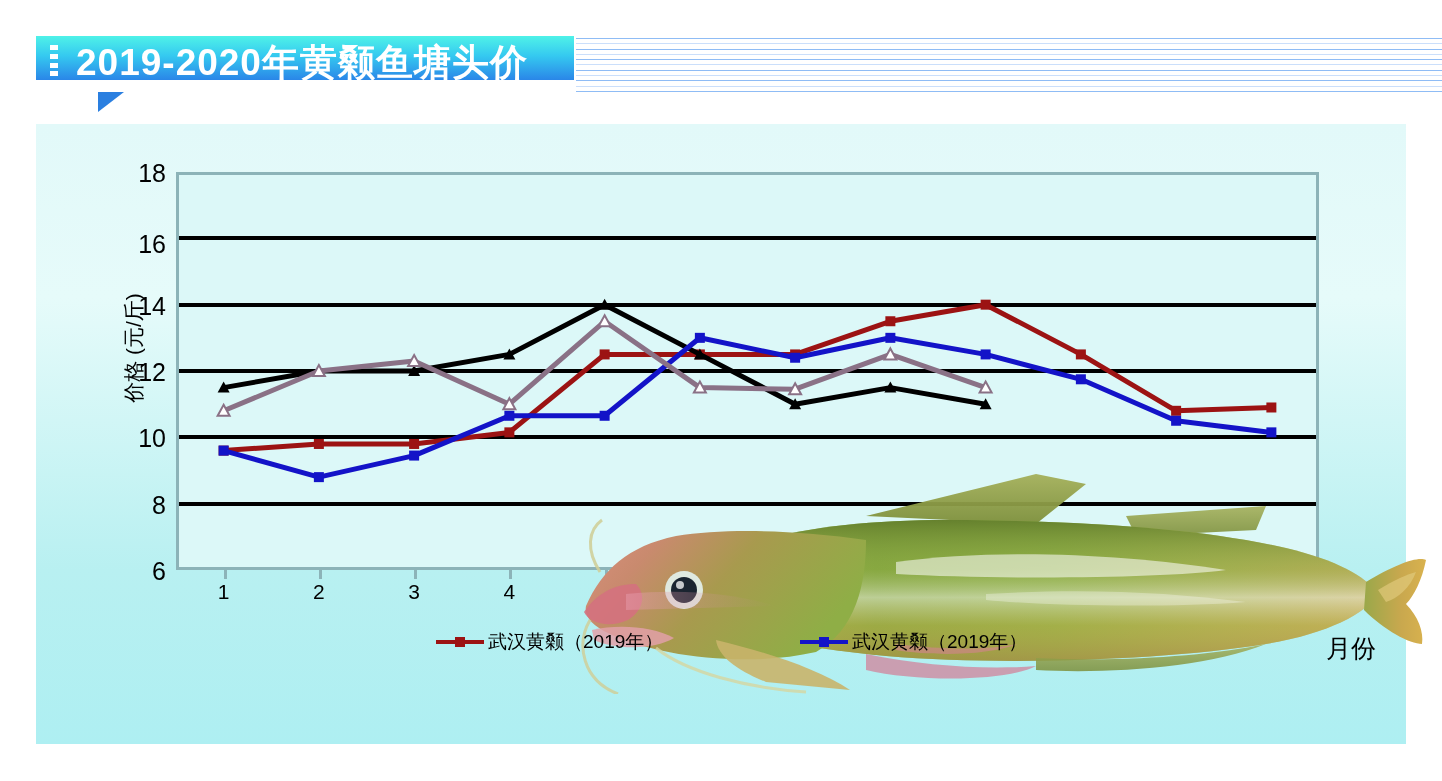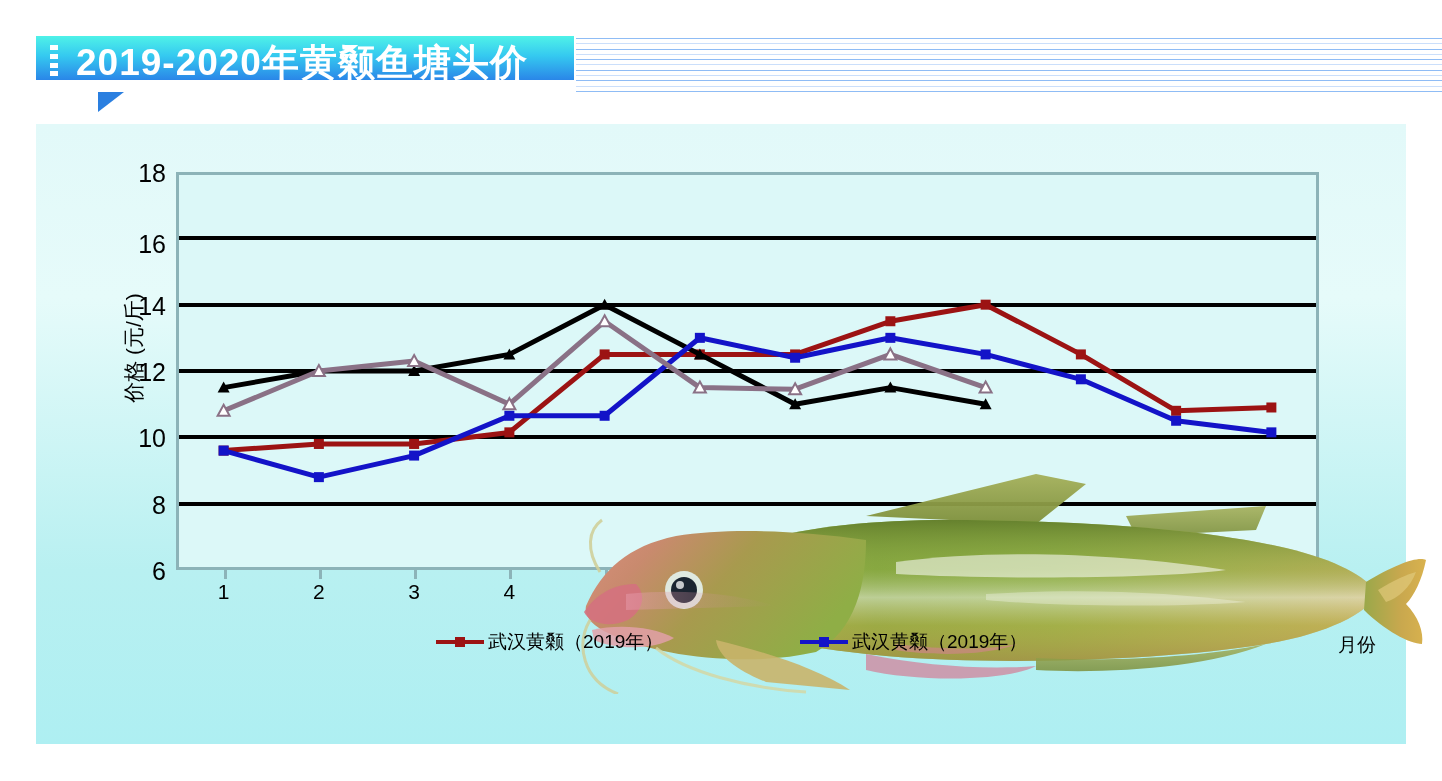--- a/index.html
+++ b/index.html
@@ -58,21 +58,21 @@
     transform:rotate(-90deg);transform-origin:center center;
     text-align:center;font-size:21px;color:#000;white-space:nowrap;
   }
   
   #x-ticks{position:absolute;left:140px;top:446px;width:1143px;height:10px;}
   #x-ticks i{position:absolute;top:0;width:3px;height:9px;background:#8cb3b8;}
   #x-axis-labels{position:absolute;left:140px;top:456px;width:1143px;height:32px;}
   .xtick{position:absolute;top:0;width:40px;margin-left:-20px;text-align:center;
     font-size:21px;color:#000;}
   #x-axis-title{
-    position:absolute;right:30px;top:508px;font-size:19px;color:#000;
+    position:absolute;right:30px;top:508px;font-size:25px;color:#000;
   }
 
   
   #series-svg{position:absolute;left:140px;top:48px;width:1143px;height:398px;overflow:visible;}
 
   
   #fish-photo{
     position:absolute;left:530px;top:320px;width:860px;height:250px;
     z-index:5;pointer-events:none;
   }

